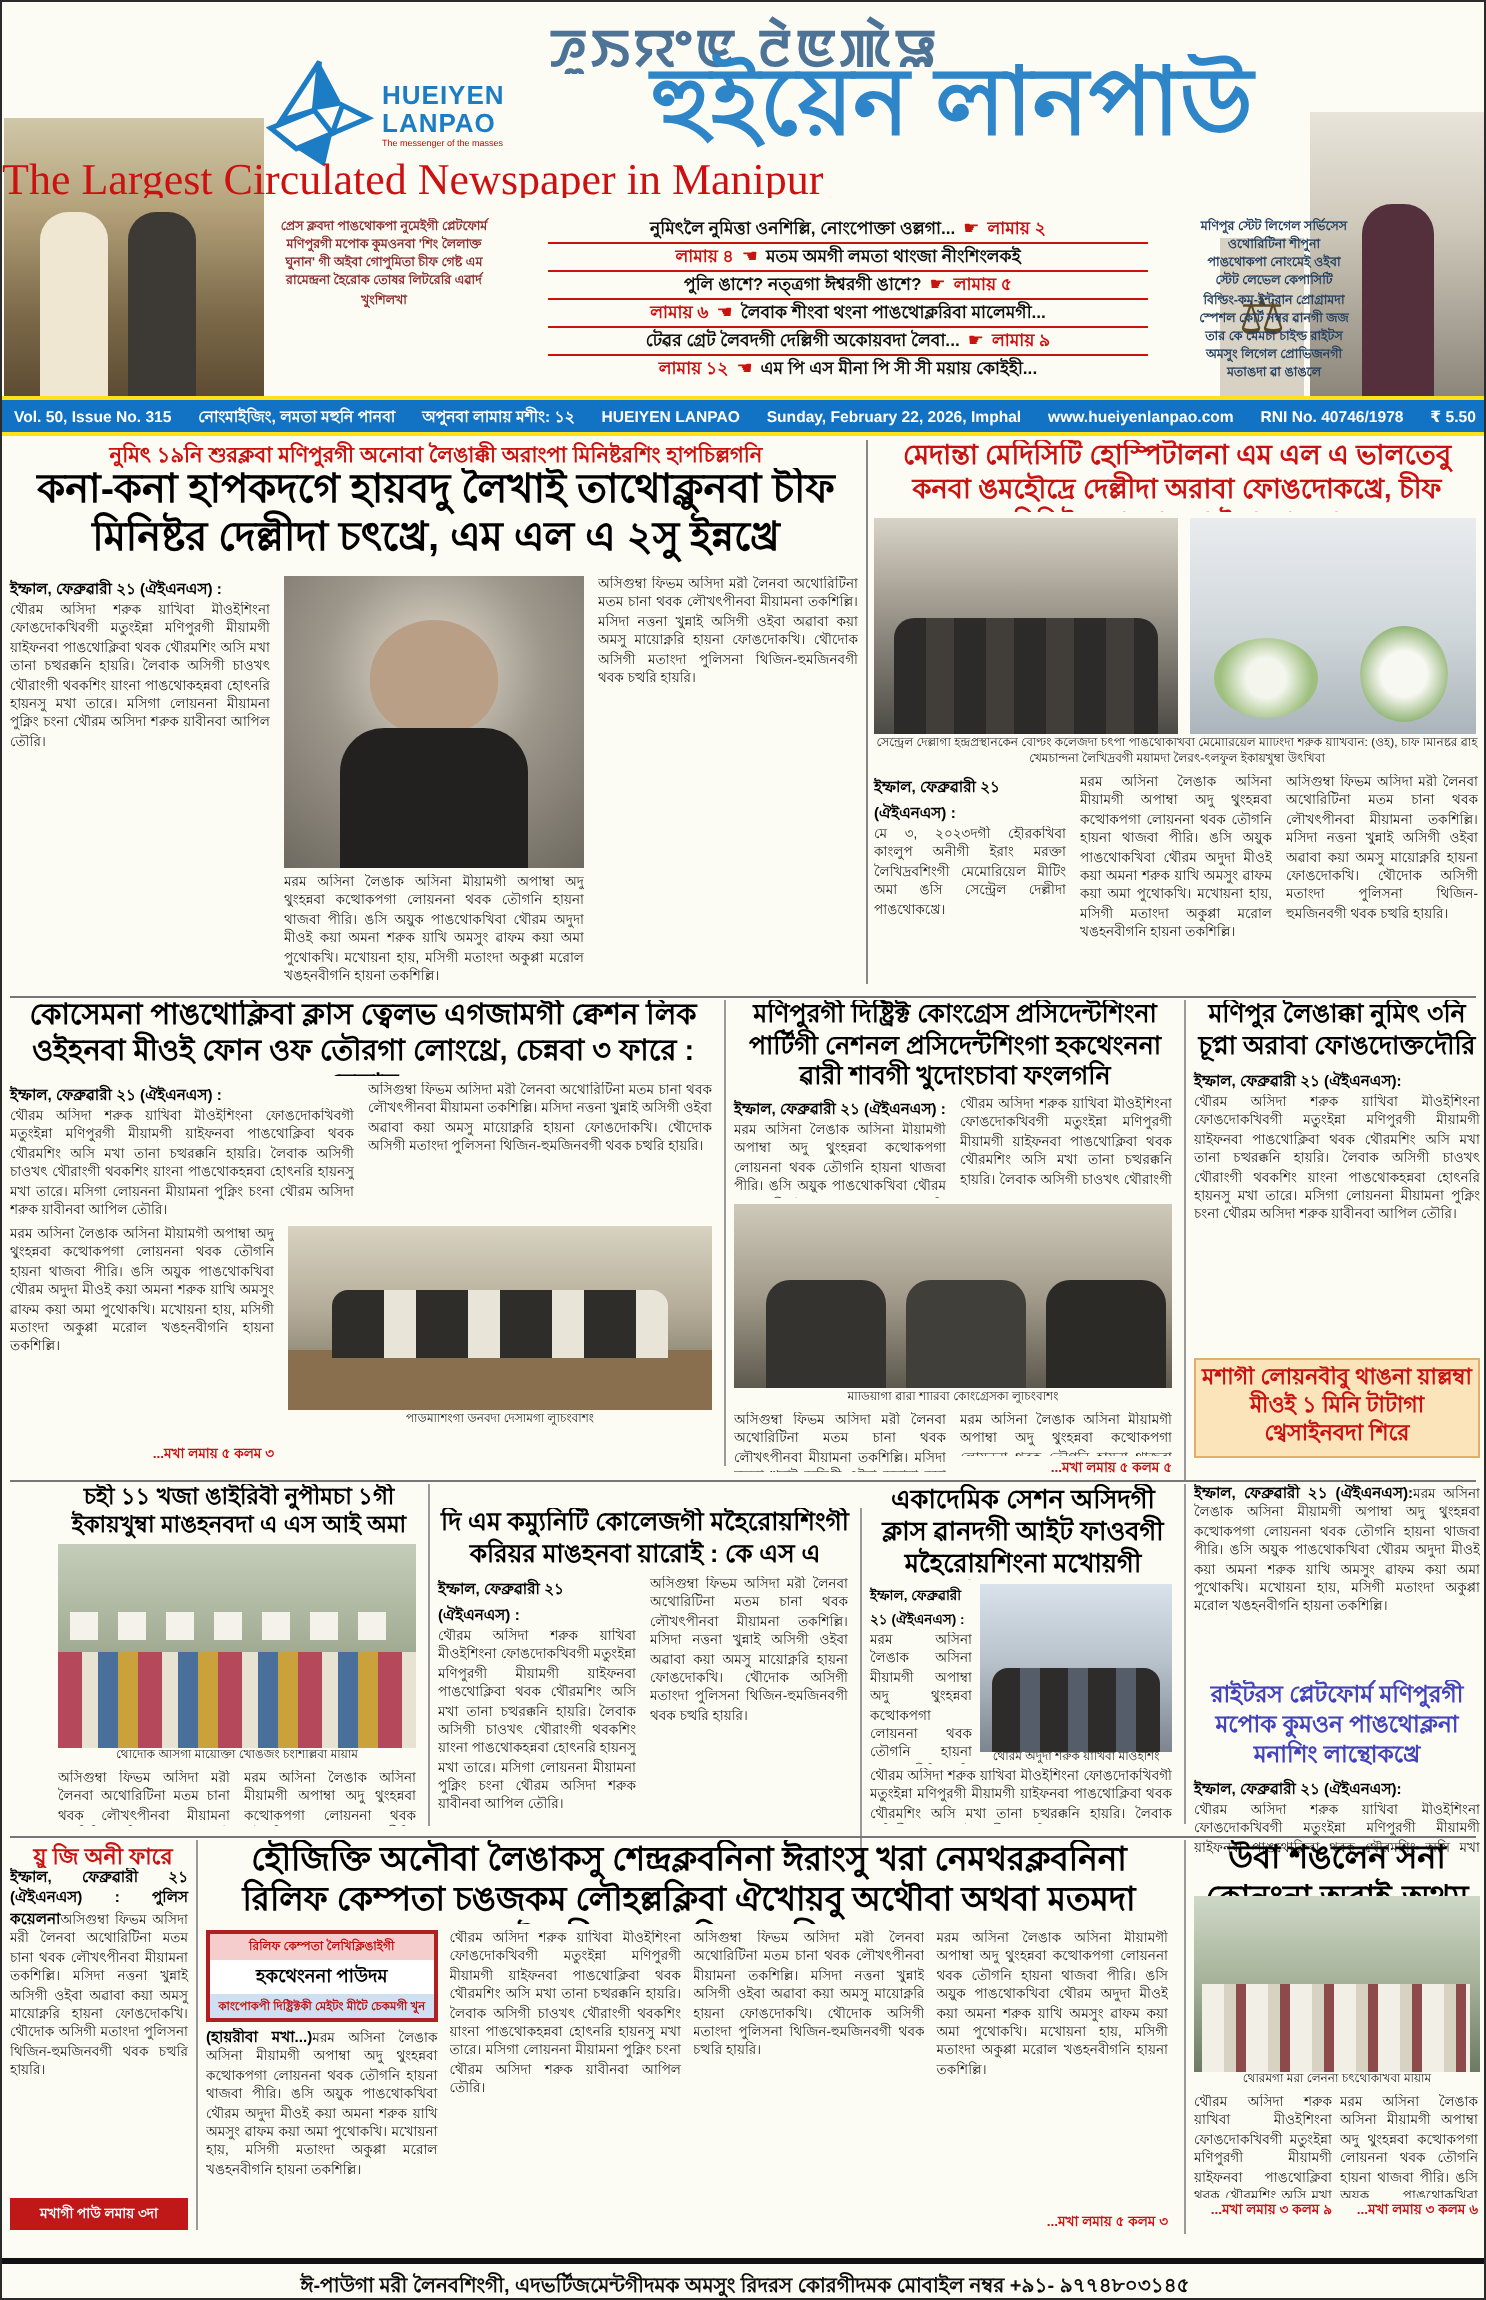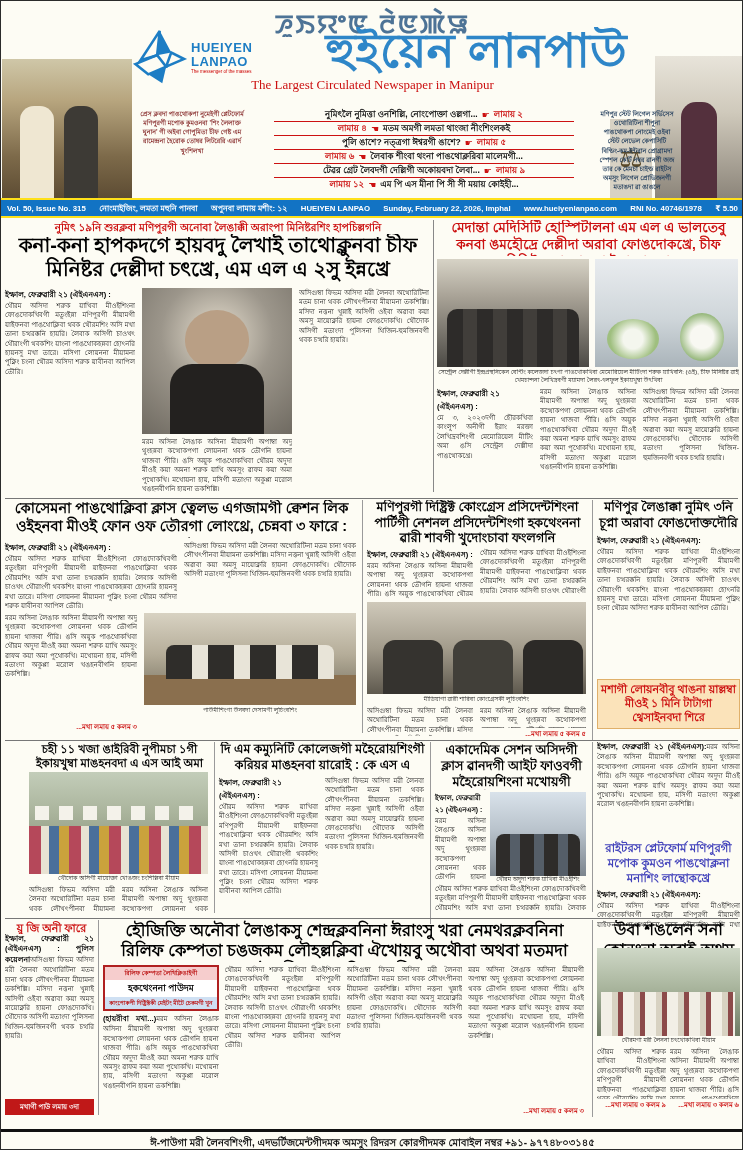--- a/index.html
+++ b/index.html
@@ -14,22 +14,22 @@
   
   .script-title { position:absolute; top:4px; left:0; width:100%; text-align:center;
     font-size:26px; font-weight:bold; color:#4d7396; letter-spacing:2px; height:32px; overflow:hidden; }
   .logo-block { position:absolute; left:128px; top:26px; width:118px; height:70px; }
   .logo-bird { position:absolute; left:0; top:0; width:64px; height:64px; }
   .logo-words { position:absolute; left:62px; top:14px; color:#1d7dc4; font-weight:bold;
     font-size:13px; line-height:1.05; letter-spacing:.5px; }
   .logo-sub { position:absolute; left:62px; top:42px; font-size:4.5px; color:#c00; white-space:nowrap; }
   .big-title { position:absolute; top:26px; left:225px; width:500px; text-align:center;
     font-size:47px; font-weight:bold; color:#2e86c8; line-height:1; height:52px; overflow:hidden; }
-  .tagline { position:absolute; top:76px; left:0; width:100%; text-align:center;
-    font-family:"Liberation Serif","DejaVu Serif",serif; font-size:13px; color:#cc1111; height:22px; overflow:hidden;}
+  .tagline { position:absolute; top:76px; left:0; width:100%; 
+    font-family:"Liberation Serif","DejaVu Serif",serif; font-size:22px; color:#cc1111; height:22px; overflow:hidden;}
   .member { position:absolute; top:96px; left:0; width:100%; text-align:center;
     font-size:7.5px; font-weight:bold; color:#222; height:10px; overflow:hidden; }
 
   
   .photo { position:relative; overflow:hidden; }
   .ph-award { position:absolute; left:1px; top:58px; width:130px; height:139px;
     background:linear-gradient(180deg,#cfc7a8 0%,#b7a57e 30%,#7d6a4a 70%,#5d4c33 100%); }
   .ph-award:before, .ph-award:after { content:""; position:absolute; bottom:0; width:34px; height:92px; border-radius:14px 14px 0 0; background:#3d3a35; }
   .ph-award:before { left:18px; background:#efe7d2; }
   .ph-award:after { left:62px; }
@@ -323,21 +323,21 @@
       <div class="cols" style="padding-right:6px;margin-top:2px;">
         <div style="width:98px;">
             <div class="bodytext" style="height:28px;">অসিগুম্বা ফিভম অসিদা মরী লৈনবা অথোরিটিনা মতম চানা থবক লৌখৎপীনবা মীয়ামনা তকশিল্লি। মসিদা নত্তনা খুন্নাই অসিগী ওইবা অৱাবা কয়া অমসু মায়োক্নরি হায়না ফোঙদোকখি। থৌদোক অসিগী মতাংদা পুলিসনা থিজিন-হুমজিনবগী থবক চত্থরি হায়রি।</div>
           </div>
         <div style="width:98px;">
             <div class="bodytext" style="height:28px;">মরম অসিনা লৈঙাক অসিনা মীয়ামগী অপাম্বা অদু থুংহন্নবা কত্থোকপগা লোয়ননা থবক তৌগনি হায়না থাজবা পীরি। ঙসি অয়ুক পাঙথোকখিবা থৌরম অদুদা মীওই কয়া অমনা শরুক য়াখি অমসুং ৱাফম কয়া অমা পুথোকখি। মখোয়না হায়, মসিগী মতাংদা অকুপ্পা মরোল খঙহনবীগনি হায়না তকশিল্লি।</div>
           </div>
       </div>
     </div>
 
-    <div style="position:absolute;left:218px;top:0;width:212px;" class="vr">
+    <div style="position:absolute;left:218px;top:12px;width:212px;" class="vr">
       <div class="h-black" style="font-size:12.4px;line-height:1.25;height:32px;padding-right:4px;">দি এম কম্যুনিটি কোলেজগী মহৈরোয়শিংগী করিয়র মাঙহনবা য়ারোই : কে এস এ</div>
       <div class="cols" style="padding-right:6px;margin-top:2px;">
         <div style="width:99px;">
           <div class="dateline">ইম্ফাল, ফেব্রুৱারী ২১ (ঐইএনএস) :</div>
           <div class="bodytext" style="height:122px;">থৌরম অসিদা শরুক য়াখিবা মীওইশিংনা ফোঙদোকখিবগী মতুংইন্না মণিপুরগী মীয়ামগী য়াইফনবা পাঙথোক্লিবা থবক থৌরমশিং অসি মখা তানা চত্থরক্কনি হায়রি। লৈবাক অসিগী চাওখৎ থৌরাংগী থবকশিং য়াংনা পাঙথোকহন্নবা হোৎনরি হায়নসু মখা তারে। মসিগা লোয়ননা মীয়ামনা পুক্নিং চংনা থৌরম অসিদা শরুক য়াবীনবা আপিল তৌরি।</div>
         </div>
         <div style="width:99px;">
             <div class="bodytext" style="height:132px;">অসিগুম্বা ফিভম অসিদা মরী লৈনবা অথোরিটিনা মতম চানা থবক লৌখৎপীনবা মীয়ামনা তকশিল্লি। মসিদা নত্তনা খুন্নাই অসিগী ওইবা অৱাবা কয়া অমসু মায়োক্নরি হায়না ফোঙদোকখি। থৌদোক অসিগী মতাংদা পুলিসনা থিজিন-হুমজিনবগী থবক চত্থরি হায়রি।</div>
           </div>
       </div>

